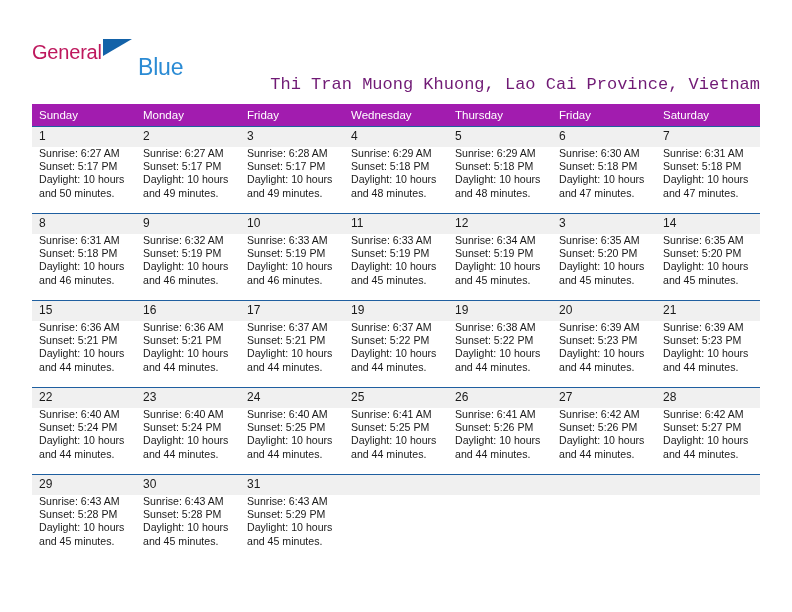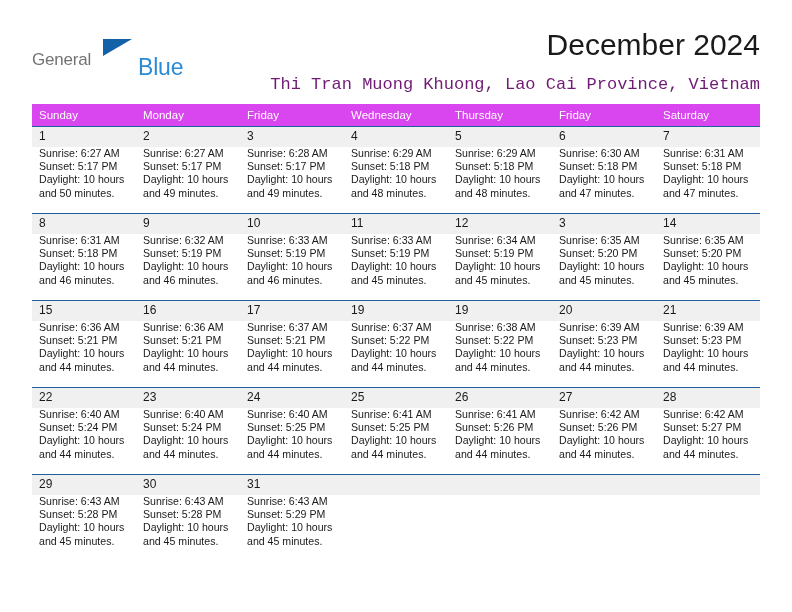--- a/index.html
+++ b/index.html
@@ -32,24 +32,24 @@
   .logo {
     position: absolute;
     left: 0px;
     top: 6px;
     width: 200px;
     height: 56px;
   }
   .logo-general {
     position: absolute;
     left: 0px;
-    top: 16px;
-    font-size: 17px;
+    top: 7px;
+    font-size: 20px;
     letter-spacing: -0.2px;
-    color: #737373;
+    color: #be185d;
     font-family: "Liberation Sans", sans-serif;
   }
   .logo-tri {
     position: absolute;
     left: 71px;
     top: 5px;
     width: 0;
     height: 0;
     border-left: 29px solid #1362a8;
     border-bottom: 17px solid transparent;
@@ -86,21 +86,21 @@
   
   .cal {
     position: absolute;
     left: 32px;
     top: 104px;
     width: 728px;
     border-collapse: collapse;
     table-layout: fixed;
   }
   .cal th {
-    background: #d946ef;
+    background: #a21caf;
     color: #ffffff;
     font-size: 11.5px;
     font-weight: normal;
     text-align: left;
     padding: 5px 0 5px 7px;
     height: 11px;
     border: none;
   }
   .weekrow > td {
     padding: 0;
@@ -143,21 +143,20 @@
 <div class="page">
 
   <div class="top">
 
     <div class="logo">
       <span class="logo-general">General</span>
       <span class="logo-tri"></span>
       <span class="logo-blue">Blue</span>
     </div>
 
-    <div class="title">December 2024</div>
     <div class="subtitle">Thi Tran Muong Khuong, Lao Cai Province, Vietnam</div>
   </div>
 
   <table class="cal">
     <thead>
       <tr>
         <th>Sunday</th>
         <th>Monday</th>
         <th>Friday</th>
         <th>Wednesday</th>

